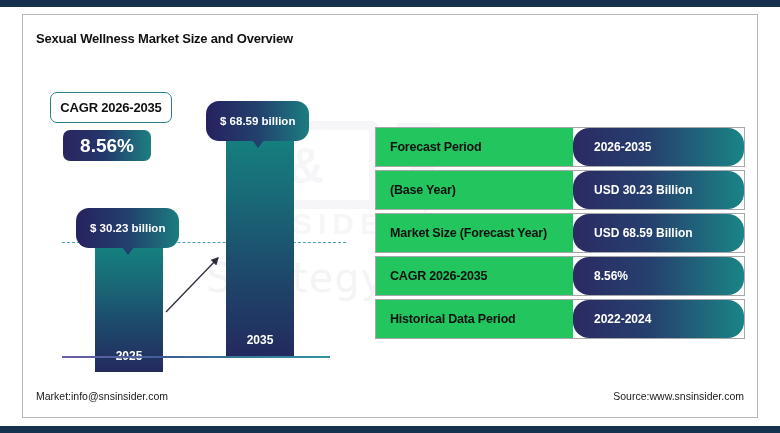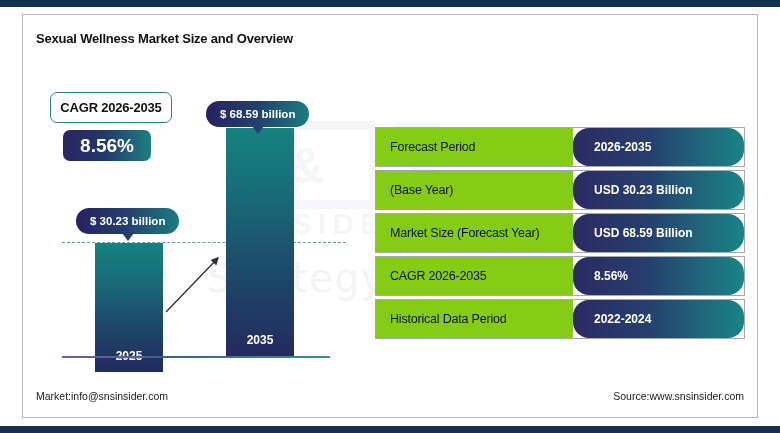--- a/index.html
+++ b/index.html
@@ -145,21 +145,21 @@
   .dashline {
     position: absolute;
     left: 62px; top: 242px;
     width: 284px; height: 0;
     border-top: 1.6px dashed #4ea3b0;
   }
 
   
   .badge {
     position: absolute;
-    height: 26px;
+    height: 40px;
     border-radius: 13px;
     background: linear-gradient(90deg, #262160 0%, #23406d 50%, #1a7d80 100%);
     display: flex; align-items: center; justify-content: center;
     padding: 0 14px;
     z-index: 6;
   }
   .badge span { font-size: 11.5px; font-weight: bold; color: #ffffff; white-space: nowrap; }
   .badge::after {
     content: "";
     position: absolute;
@@ -186,23 +186,23 @@
     display: flex;
     height: 40px;
     border: 1px solid #a8a8ac;
     margin-bottom: 3px;
     background: #ffffff;
   }
   .tlabel {
     width: 197px;
     display: flex; align-items: center;
     padding-left: 14px;
-    font-size: 12.5px; font-weight: normal; color: #111111;
+    font-size: 12.5px; font-weight: bold; color: #111111;
     letter-spacing: -0.2px;
-    background: #84cc16;
+    background: #22c55e;
   }
   .tvalue {
     flex: 1;
     display: flex; align-items: center;
     padding-left: 21px;
     font-size: 12px; font-weight: bold; color: #ffffff;
     background: linear-gradient(90deg, #2b2a63 0%, #26406e 45%, #1a8486 100%);
     border-radius: 16px;
   }
 

